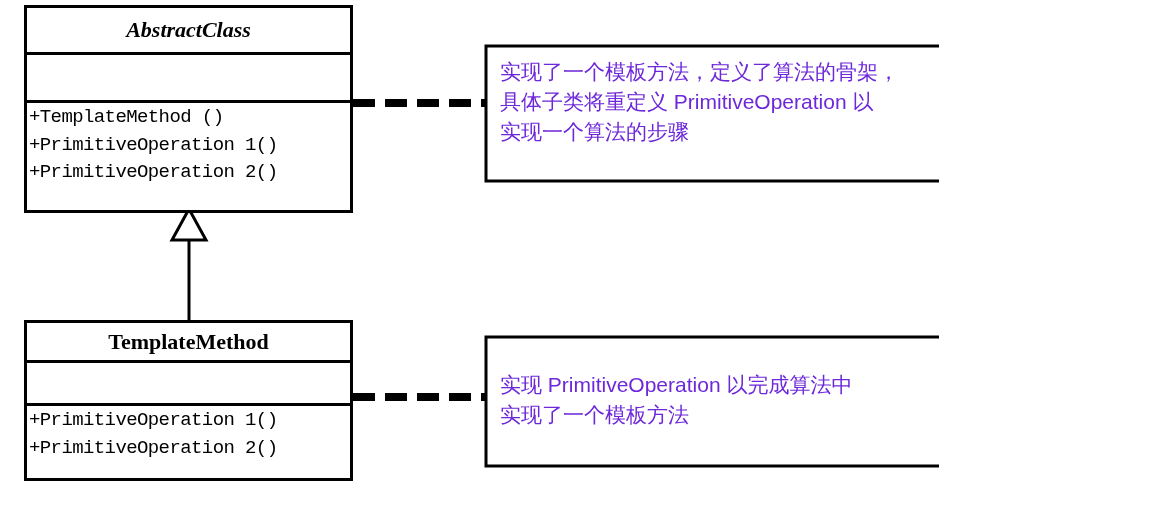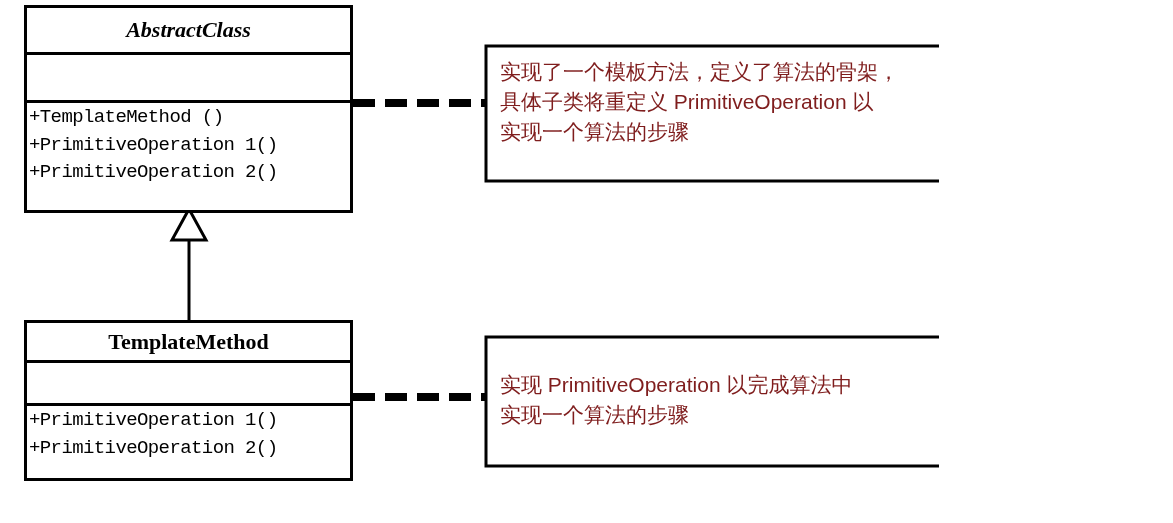--- a/index.html
+++ b/index.html
@@ -78,21 +78,21 @@
     box-sizing: border-box;
     background: transparent;
   }
   .note-text {
     position: absolute;
     left: 14px;
     right: 14px;
     font-family: "Liberation Sans", "DejaVu Sans", sans-serif;
     font-size: 21px;
     line-height: 1.42;
-    color: #7f1d1d;
+    color: #6d28d9;
     white-space: pre-line;
     letter-spacing: 0px;
   }
 </style>
 </head>
 <body>
 
 <div id="diagram">
 
   <svg id="svg-layer" viewBox="0 0 1173 523">
@@ -137,16 +137,16 @@
   </div>
 
   <div class="note" style="left:486px; top:46px; width:635px; height:135px;">
     <div class="note-text" style="top:11px;">实现了一个模板方法，定义了算法的骨架，
 具体子类将重定义 PrimitiveOperation 以
 实现一个算法的步骤</div>
   </div>
 
   <div class="note" style="left:486px; top:337px; width:588px; height:129px;">
     <div class="note-text" style="top:33px;">实现 PrimitiveOperation 以完成算法中
-实现一个算法的步骤</div>
+实现了一个模板方法</div>
   </div>
 
 </div>
 
 </body></html>

